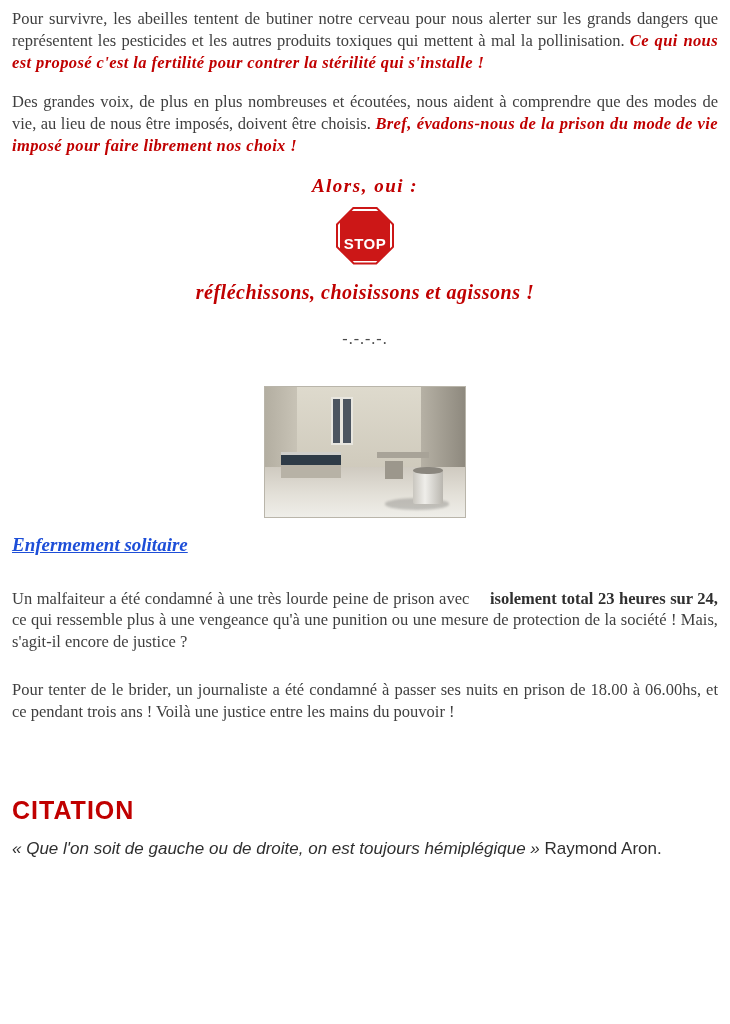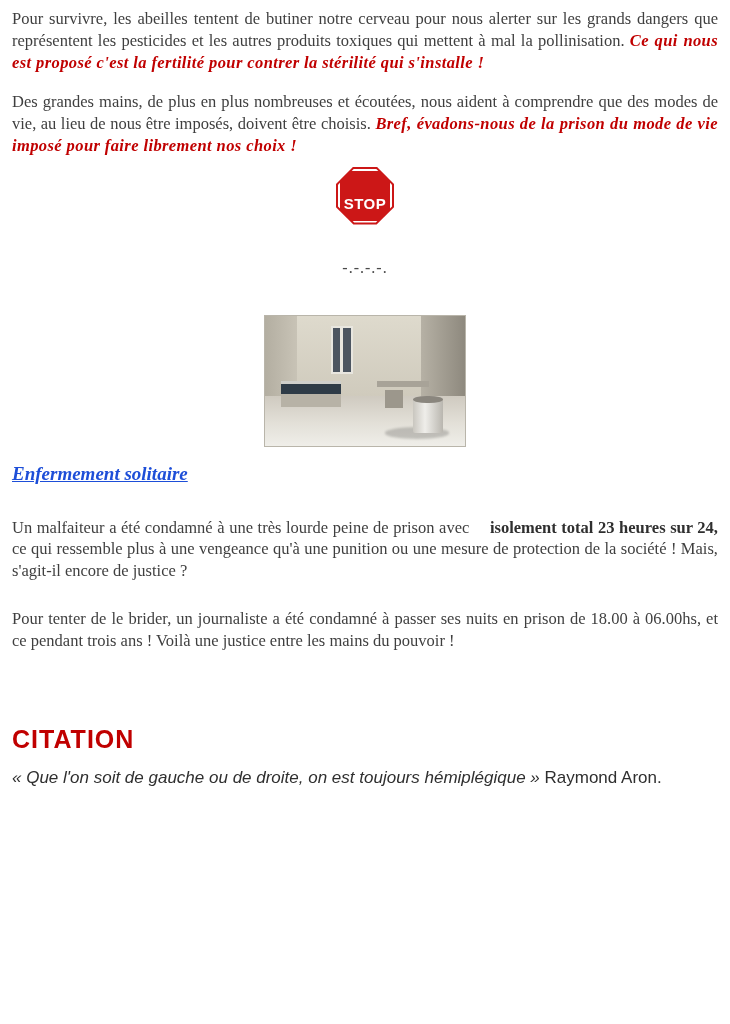--- a/index.html
+++ b/index.html
@@ -265,34 +265,36 @@
 <div class="page">
 
   <p class="para">
     <span>Pour survivre, les abeilles tentent de butiner notre cerveau pour nous alerter sur les grands dangers que représentent les pesticides et les autres produits toxiques qui mettent à mal la pollinisation.</span>
     <span class="script-red">Ce qui nous est proposé c'est la fertilité pour contrer la stérilité qui s'installe !</span>
   </p>
 
   <div class="gap-sm"></div>
 
   <p class="para">
-    <span>Des grandes mains, de plus en plus nombreuses et écoutées, nous aident à comprendre que des modes de vie, au lieu de nous être imposés, doivent être choisis.</span>
+    <span>Des grandes voix, de plus en plus nombreuses et écoutées, nous aident à comprendre que des modes de vie, au lieu de nous être imposés, doivent être choisis.</span>
     <span class="script-red">Bref, évadons-nous de la prison du mode de vie imposé pour faire librement nos choix !</span>
   </p>
 
+  <div class="alors">Alors, oui :</div>
 
   <div class="stop-wrap">
     <span class="stop-sign">
       <span class="octagon"></span>
       <span class="octagon-inner"></span>
       <span class="octagon-ring"></span>
       <span class="stop-text">STOP</span>
     </span>
   </div>
 
+  <div class="reflect">réfléchissons, choisissons et agissons !</div>
 
   <div class="dashes">-.-.-.-.</div>
 
   <div class="photo-wrap">
     <span class="photo">
       <span class="cell-backwall"></span>
       <span class="cell-leftwall"></span>
       <span class="cell-rightwall"></span>
       <span class="cell-floor"></span>
       <span class="cell-window"></span>

